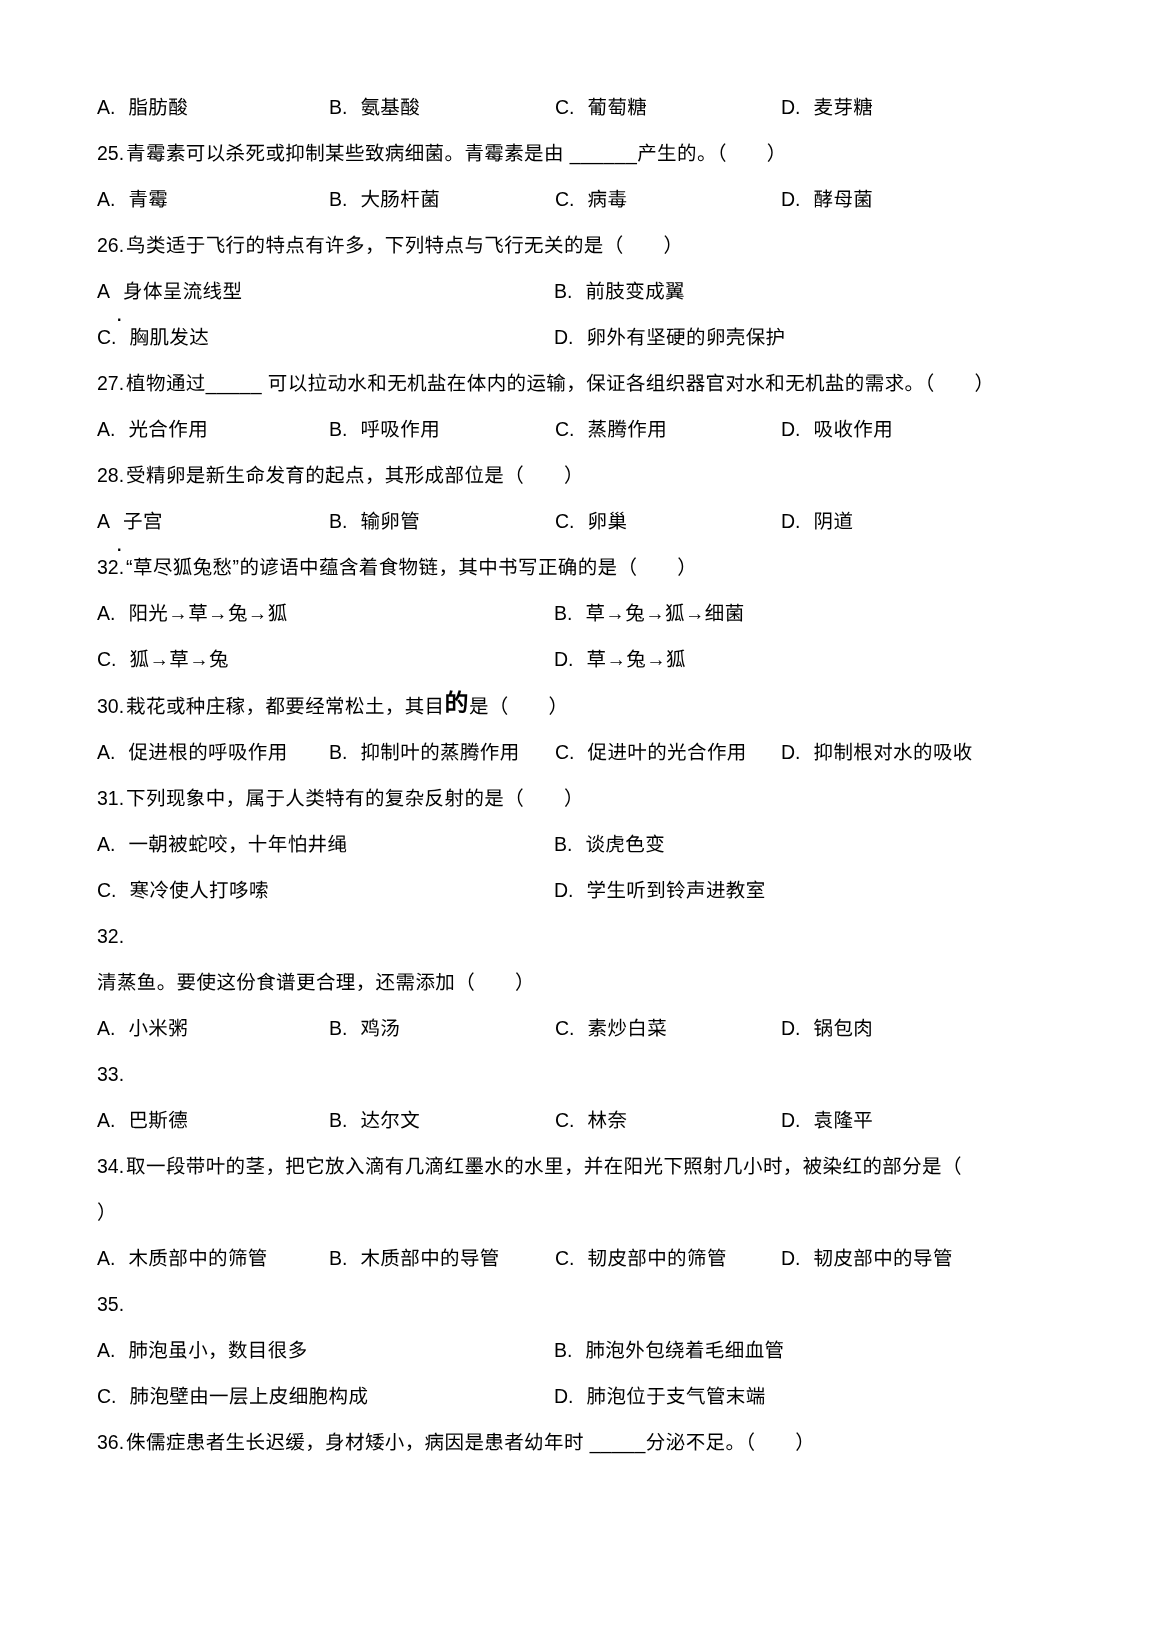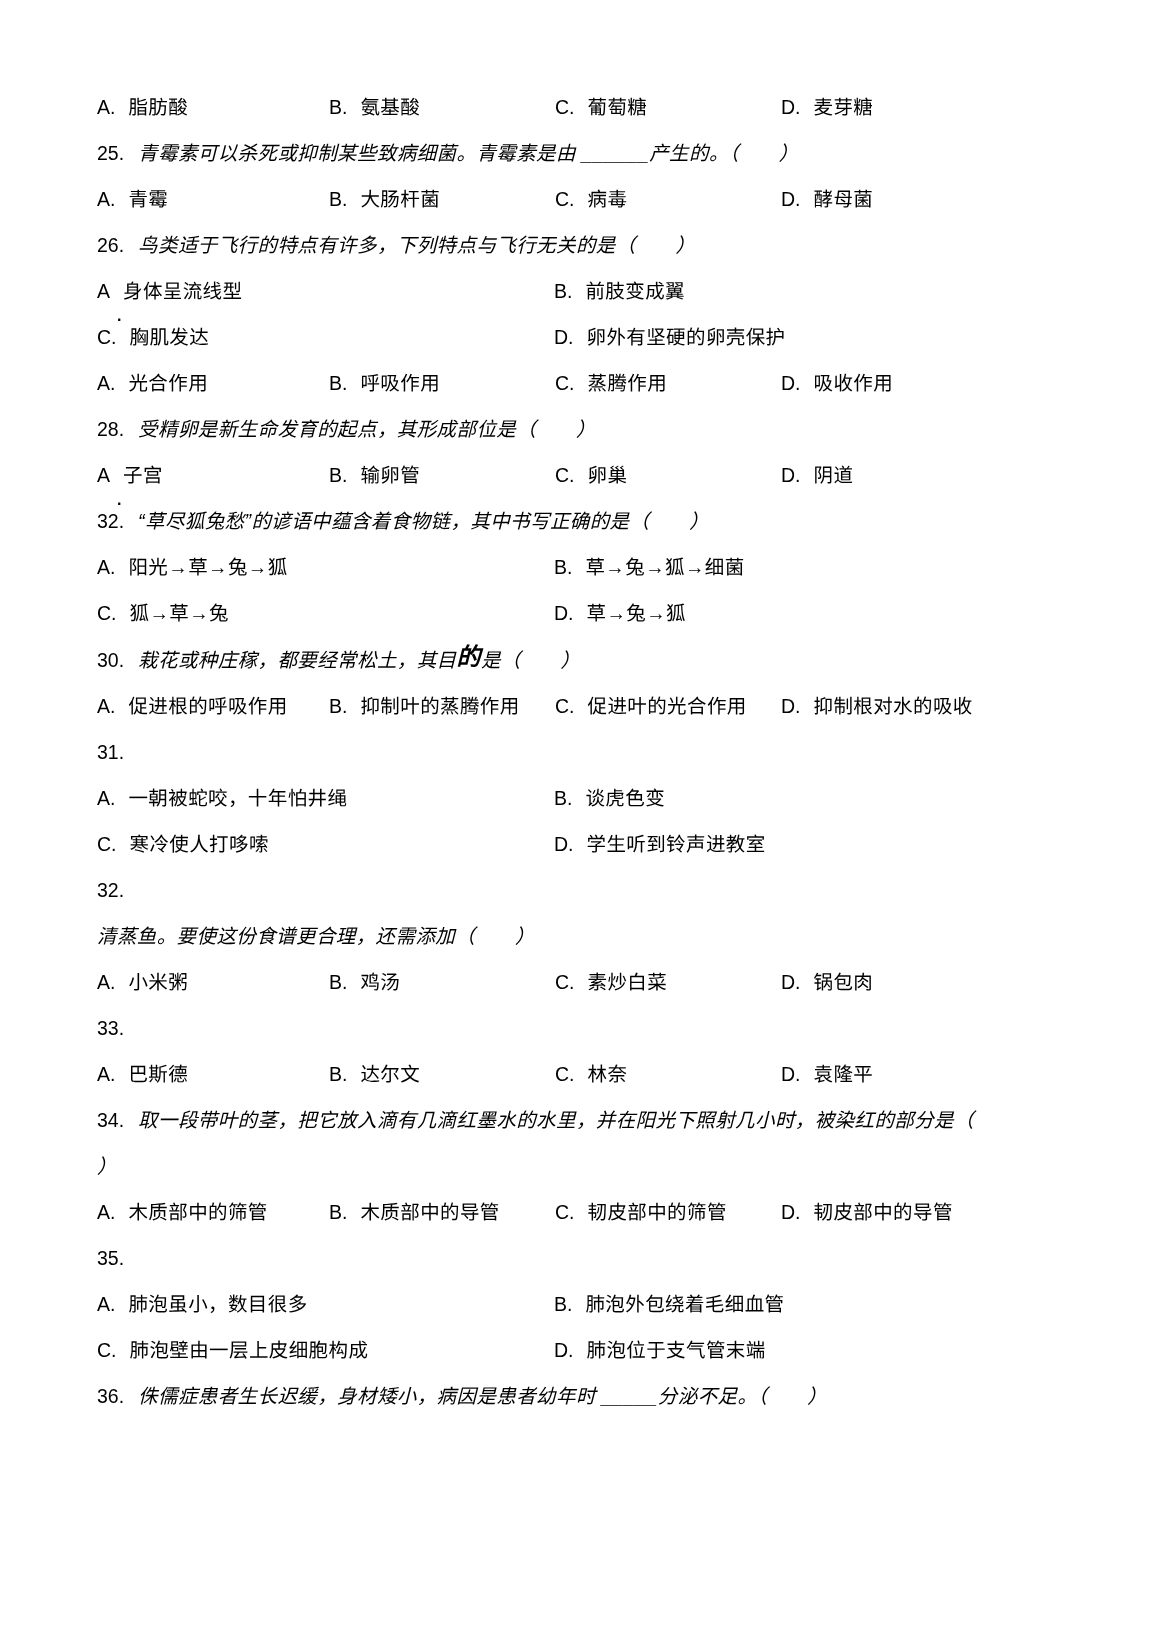--- a/index.html
+++ b/index.html
@@ -24,26 +24,25 @@
   .row {
     line-height: 22px;
     margin-bottom: 24px;
     white-space: nowrap;
   }
   .stem-row {
     display: flex;
     align-items: baseline;
   }
   .qnum {
-    margin-right: 14px;
+    margin-right: 2px;
     flex: 0 0 auto;
   }
   .qtext {
     letter-spacing: 0.4px;
-    font-style: italic;
   }
   .opts4 {
     display: grid;
     grid-template-columns: 232px 226px 226px auto;
   }
   .opts2 {
     display: grid;
     grid-template-columns: 457px auto;
   }
   .opt {
@@ -133,20 +132,24 @@
     <div class="row opts2">
       <div class="opt">
         <span class="opt-letter">C.</span>
         <span class="opt-text">胸肌发达</span>
       </div>
       <div class="opt">
         <span class="opt-letter">D.</span>
         <span class="opt-text">卵外有坚硬的卵壳保护</span>
       </div>
     </div>
+    <div class="row stem-row">
+      <span class="qnum">27.</span>
+      <span class="qtext">植物通过_____ 可以拉动水和无机盐在体内的运输，保证各组织器官对水和无机盐的需求。（　　）</span>
+    </div>
     <div class="row opts4">
       <div class="opt">
         <span class="opt-letter">A.</span>
         <span class="opt-text">光合作用</span>
       </div>
       <div class="opt">
         <span class="opt-letter">B.</span>
         <span class="opt-text">呼吸作用</span>
       </div>
       <div class="opt">
@@ -222,20 +225,21 @@
         <span class="opt-letter">C.</span>
         <span class="opt-text">促进叶的光合作用</span>
       </div>
       <div class="opt">
         <span class="opt-letter">D.</span>
         <span class="opt-text">抑制根对水的吸收</span>
       </div>
     </div>
     <div class="row stem-row">
       <span class="qnum">31.</span>
+      <span class="qtext">下列现象中，属于人类特有的复杂反射的是（　　）</span>
     </div>
     <div class="row opts2">
       <div class="opt">
         <span class="opt-letter">A.</span>
         <span class="opt-text">一朝被蛇咬，十年怕井绳</span>
       </div>
       <div class="opt">
         <span class="opt-letter">B.</span>
         <span class="opt-text">谈虎色变</span>
       </div>

